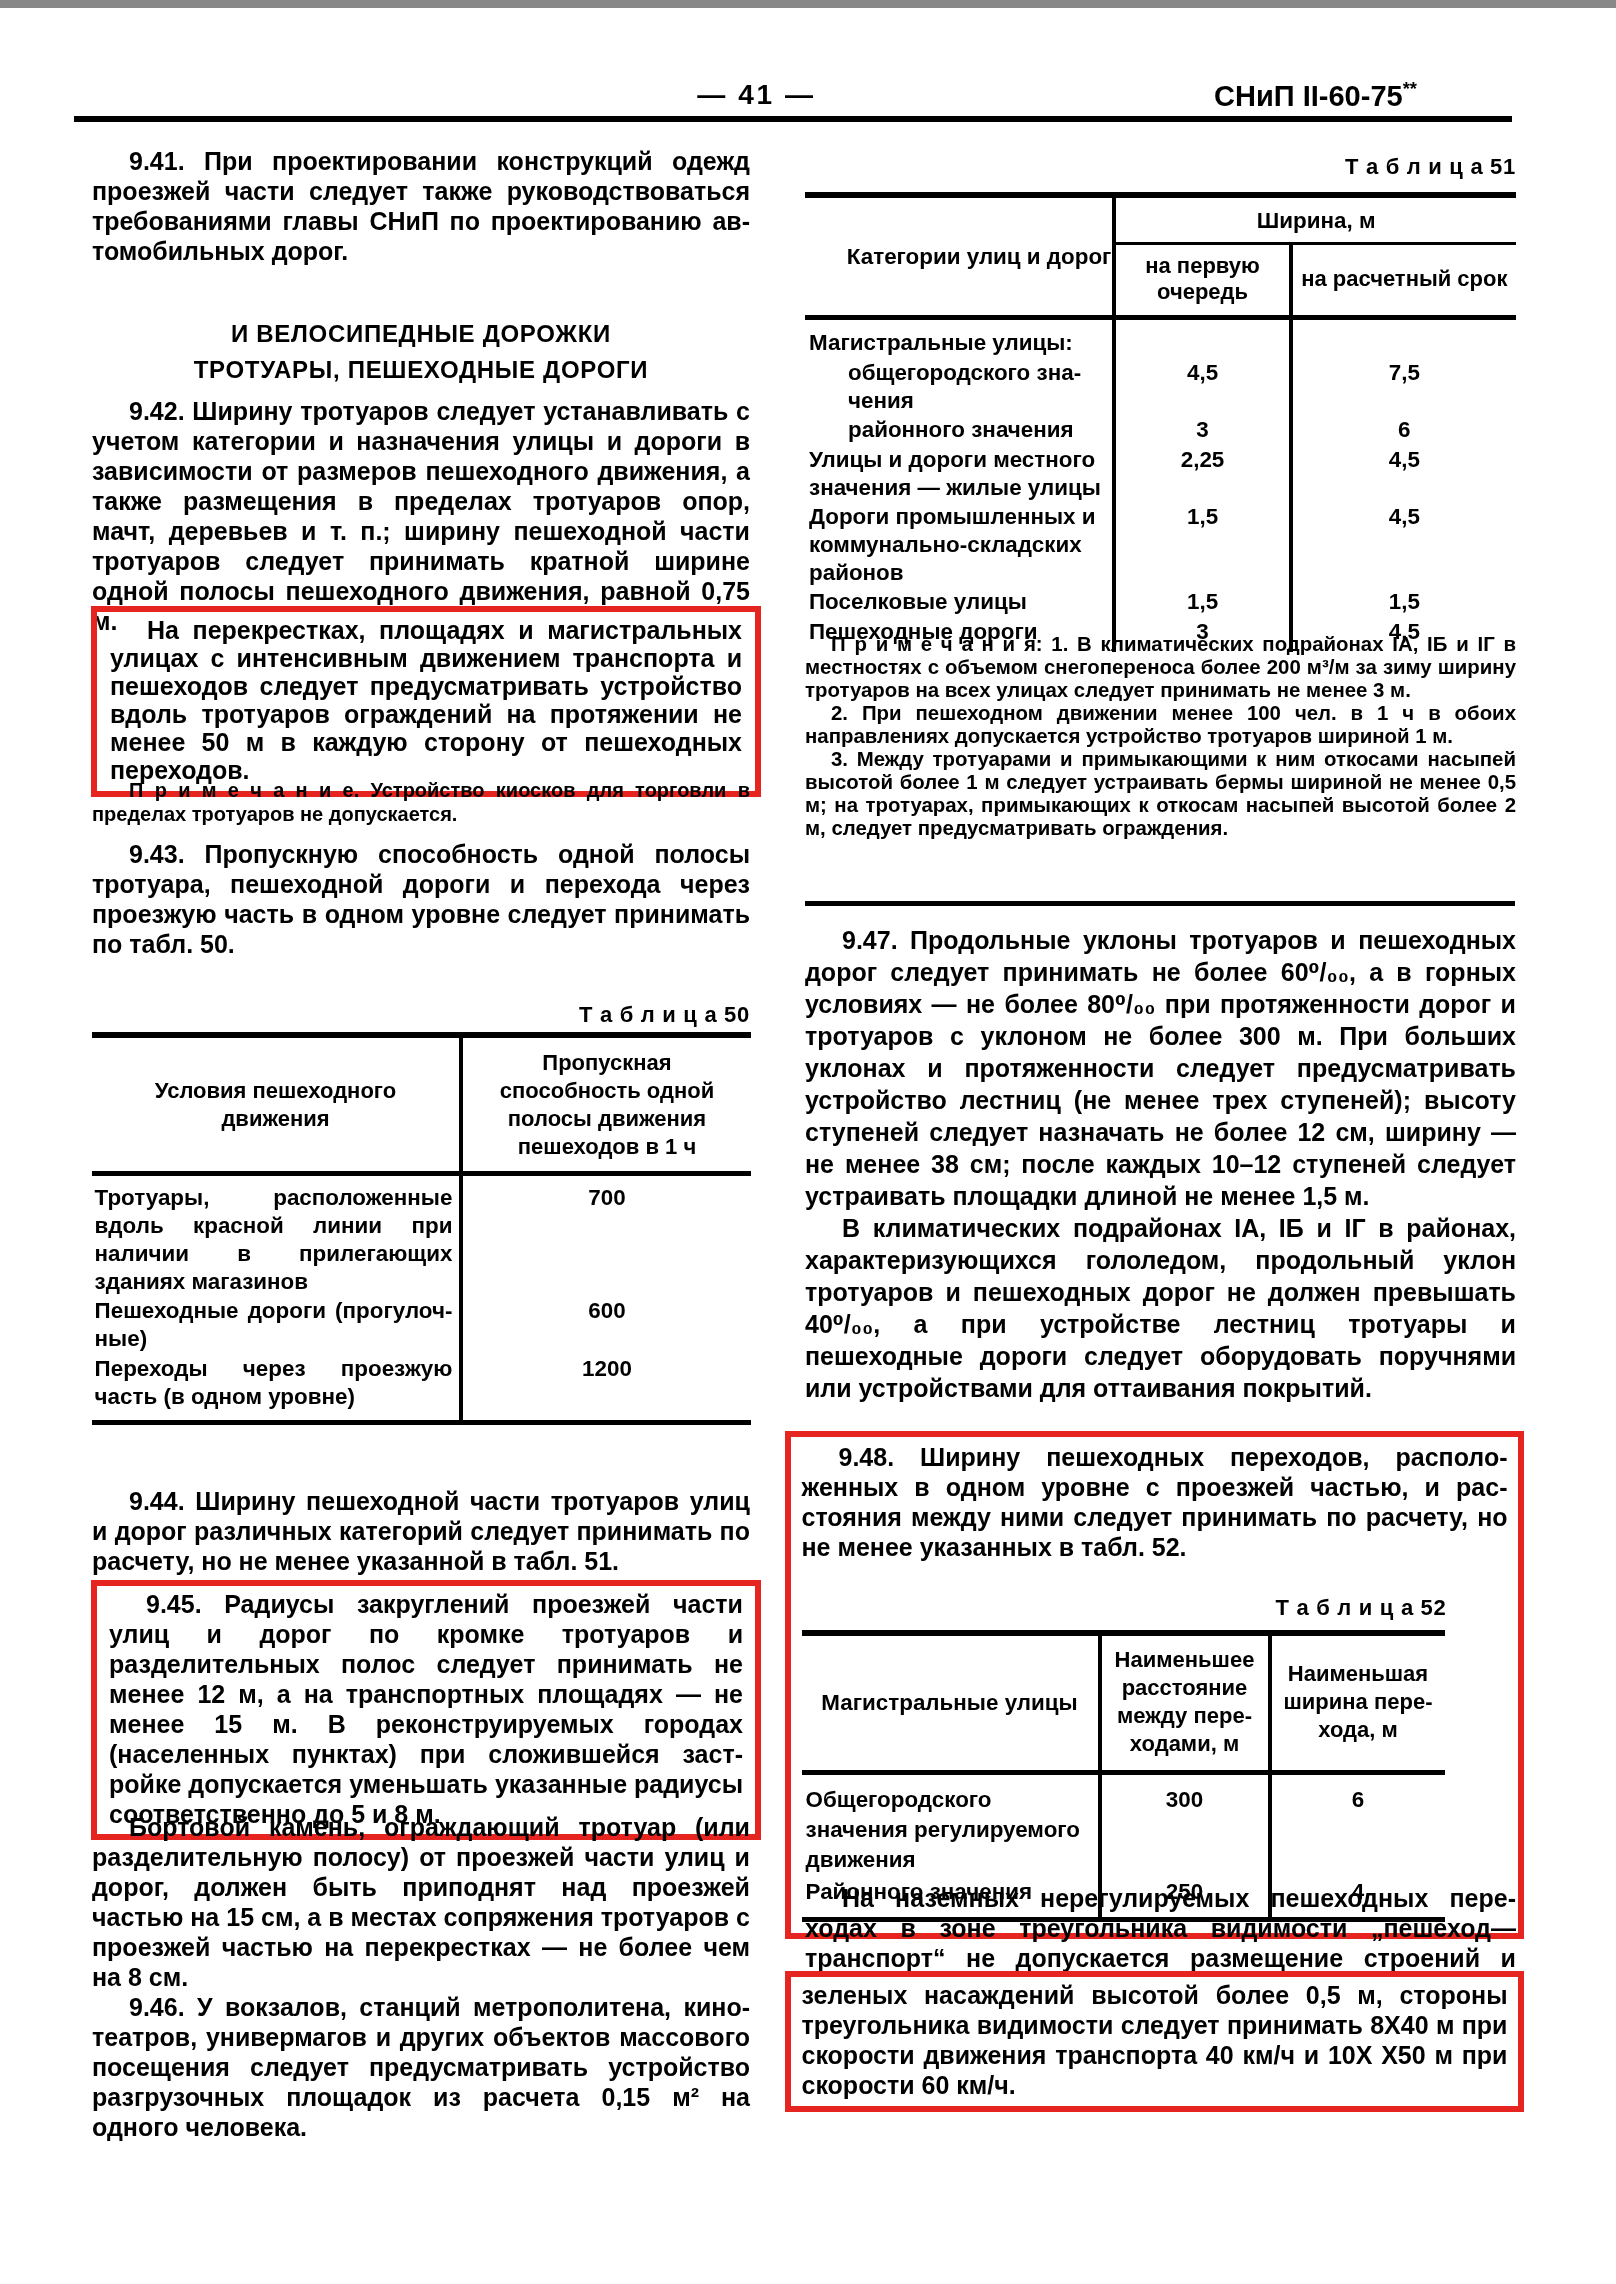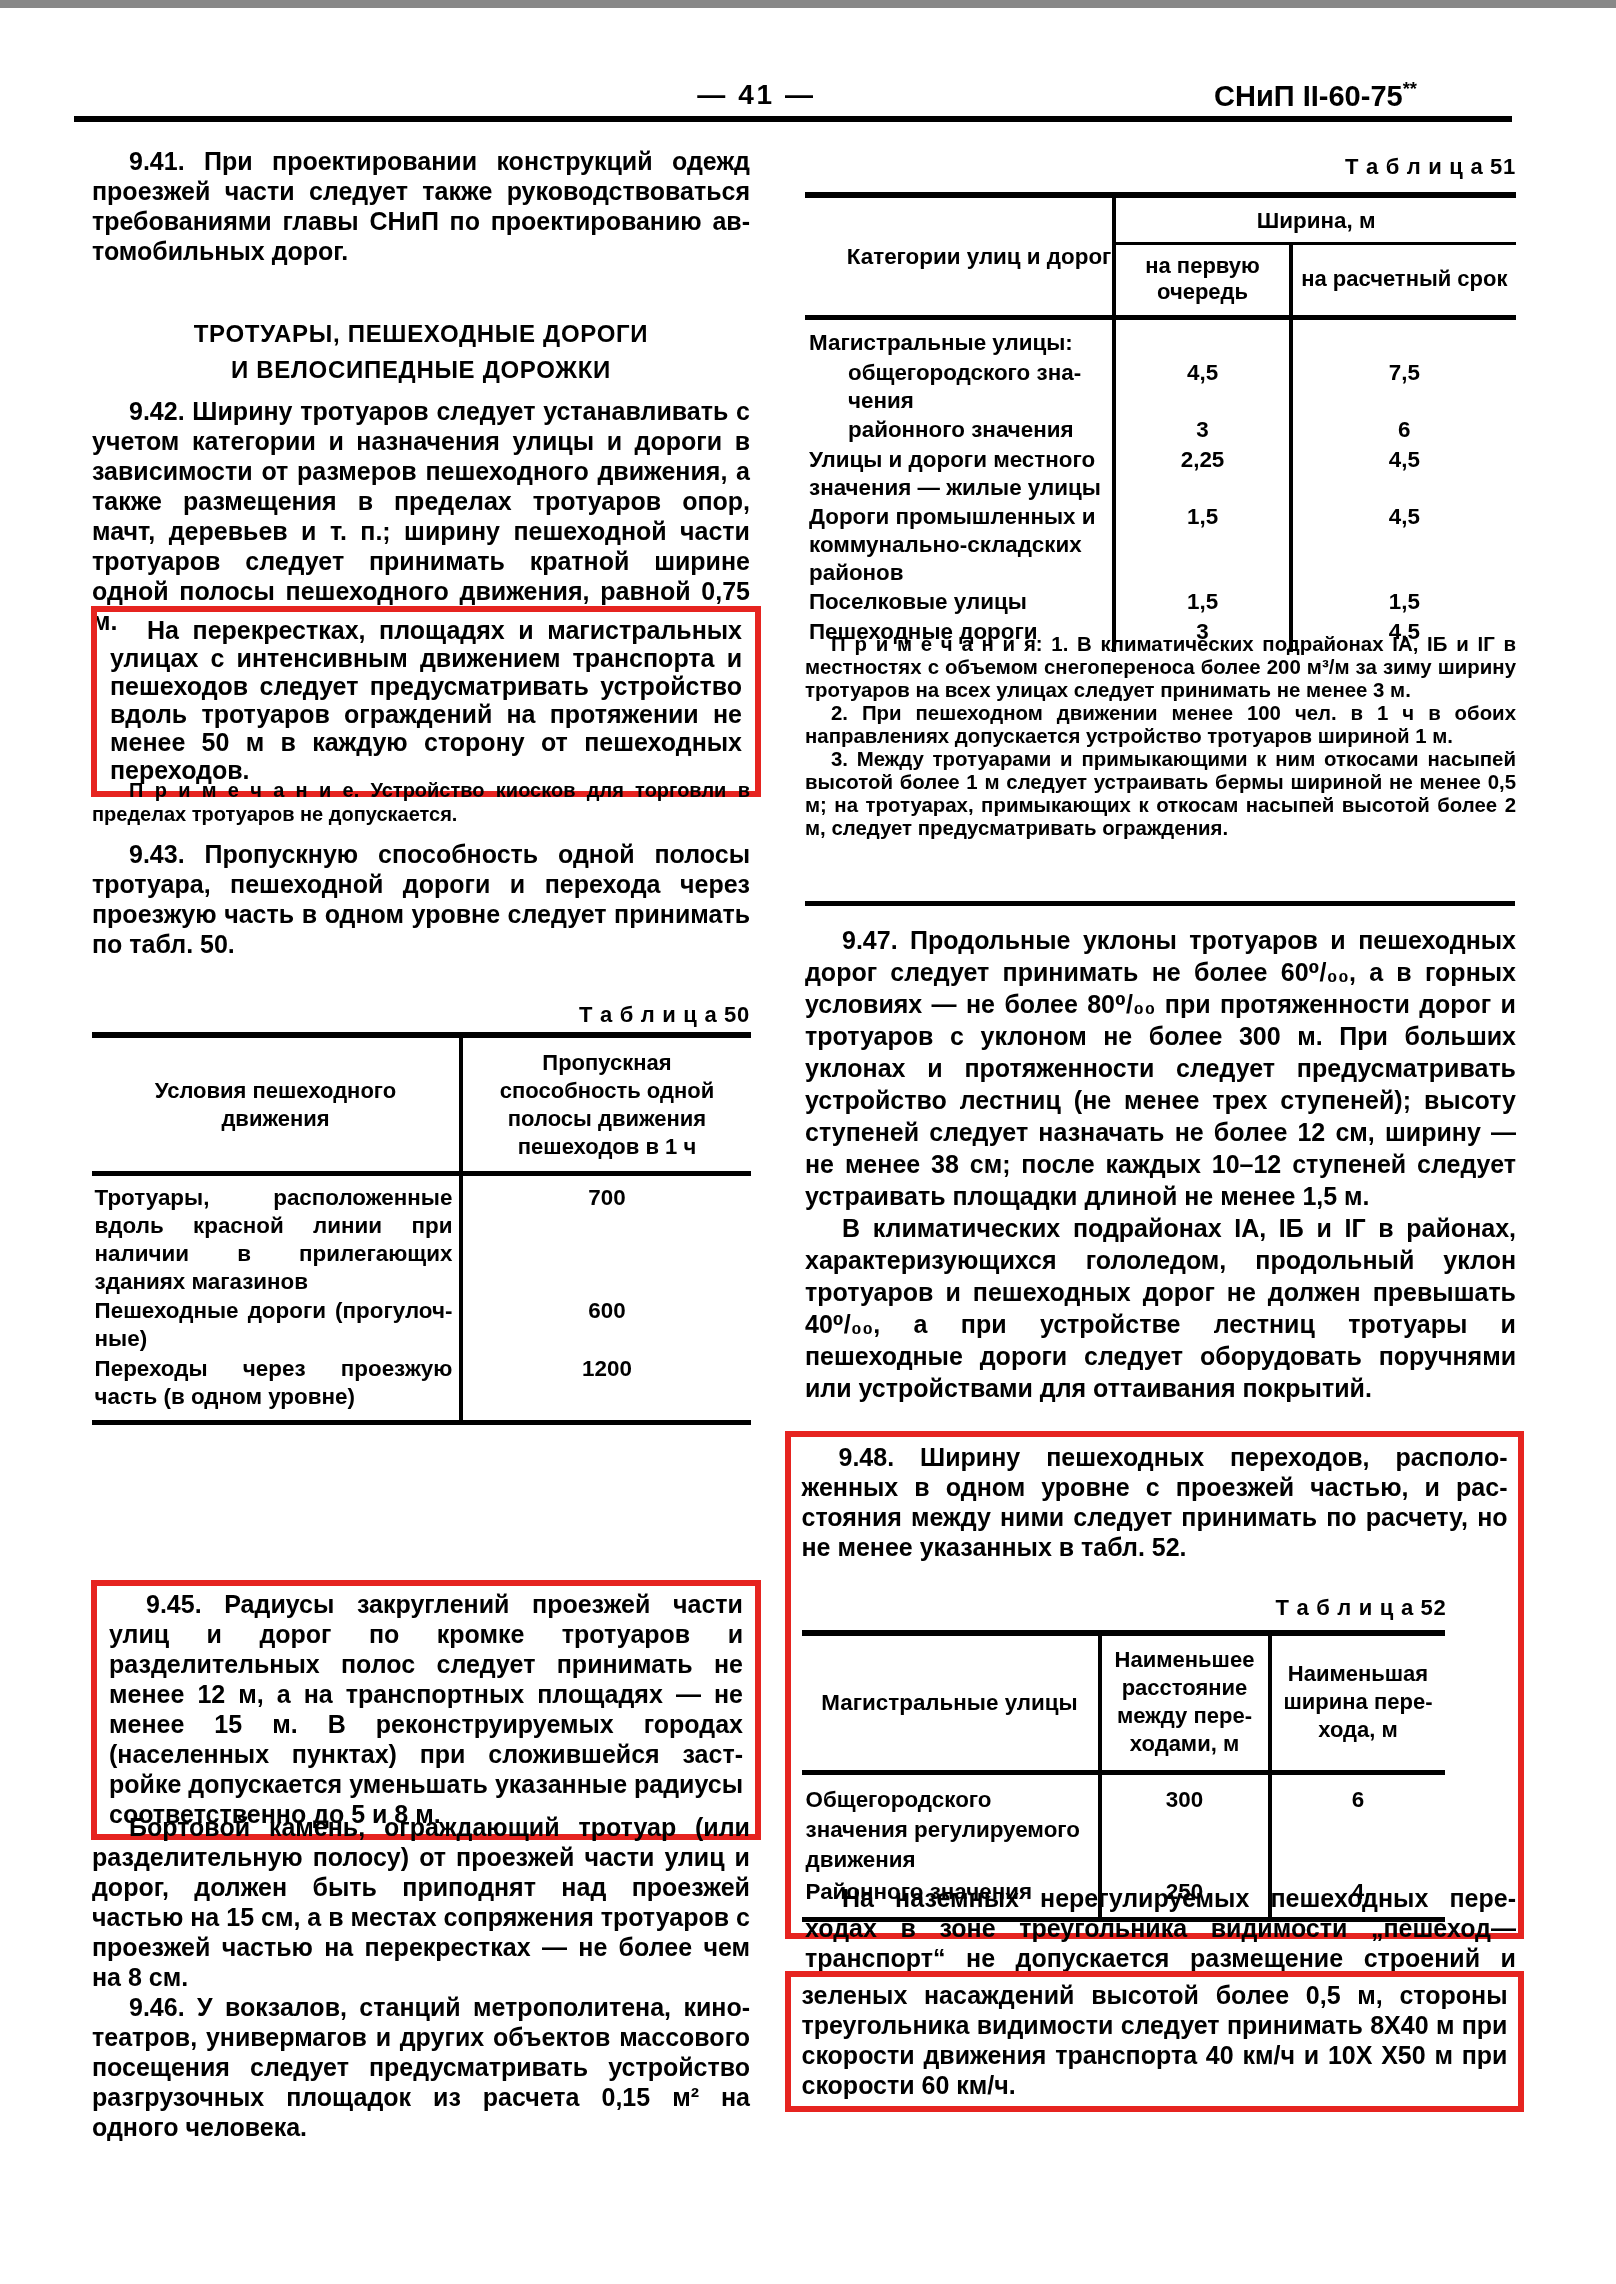--- a/index.html
+++ b/index.html
@@ -86,22 +86,22 @@
 
 <div class="page">
 
   <div class="abs page-number">— 41 —</div>
   <div class="abs doc-code"><span>СНиП II-60-75</span><sup>**</sup></div>
   <div class="abs rule top-rule"></div>
 
   <p class="abs col-left body-text ind" style="top:138px;">9.41. При проектировании конструкций одежд проезжей части следует также руководствоваться требованиями главы СНиП по проектированию ав­томобильных дорог.</p>
 
   <div class="abs col-left section-heading" style="top:308px;">
+    <div>И ВЕЛОСИПЕДНЫЕ ДОРОЖКИ</div>
     <div>ТРОТУАРЫ, ПЕШЕХОДНЫЕ ДОРОГИ</div>
-    <div>И ВЕЛОСИПЕДНЫЕ ДОРОЖКИ</div>
   </div>
 
   <p class="abs col-left body-text ind" style="top:388px;">9.42. Ширину тротуаров следует устанавливать с учетом категории и назначения улицы и дороги в за­висимости от размеров пешеходного движения, а также размещения в пределах тротуаров опор, мачт, деревьев и т. п.; ширину пешеходной части тротуа­ров следует принимать кратной ширине одной поло­сы пешеходного движения, равной 0,75 м.</p>
 
   <div class="abs redbox box-a">
     <p class="body-text lh43 ind">На перекрестках, площадях и магистральных ули­цах с интенсивным движением транспорта и пеше­ходов следует предусматривать устройство вдоль тротуаров ограждений на протяжении не менее 50 м в каждую сторону от пешеходных переходов.</p>
   </div>
 
   <p class="abs col-left note-small ind" style="top:770px;">П р и м е ч а н и е. Устройство киосков для торговли в пределах тротуаров не допускается.</p>
 
@@ -129,20 +129,21 @@
         <td class="div-r">Пешеходные дороги (прогулоч­ные)</td>
         <td class="val">600</td>
       </tr>
       <tr class="last">
         <td class="div-r">Переходы через проезжую часть (в одном уровне)</td>
         <td class="val">1200</td>
       </tr>
     </tbody>
   </table>
 
+  <p class="abs col-left body-text ind" style="top:1478px;">9.44. Ширину пешеходной части тротуаров улиц и дорог различных категорий следует принимать по расчету, но не менее указанной в табл. 51.</p>
 
   <div class="abs redbox box-b">
     <p class="body-text lh45 ind">9.45. Радиусы закруглений проезжей части улиц и дорог по кромке тротуаров и разделительных полос следует принимать не менее 12 м, а на транспортных площадях — не менее 15 м. В реконструируемых го­родах (населенных пунктах) при сложившейся заст­ройке допускается уменьшать указанные радиусы соответственно до 5 и 8 м.</p>
   </div>
 
   <div class="abs col-left body-text lh45" style="top:1804px;">
     <p class="ind">Бортовой камень, ограждающий тротуар (или разделительную полосу) от проезжей части улиц и дорог, должен быть приподнят над проезжей частью на 15 см, а в местах сопряжения тротуаров с проез­жей частью на перекрестках — не более чем на 8 см.</p>
     <p class="ind">9.46. У вокзалов, станций метрополитена, кино­театров, универмагов и других объектов массового посещения следует предусматривать устройство раз­грузочных площадок из расчета 0,15 м² на одного человека.</p>
   </div>
 

